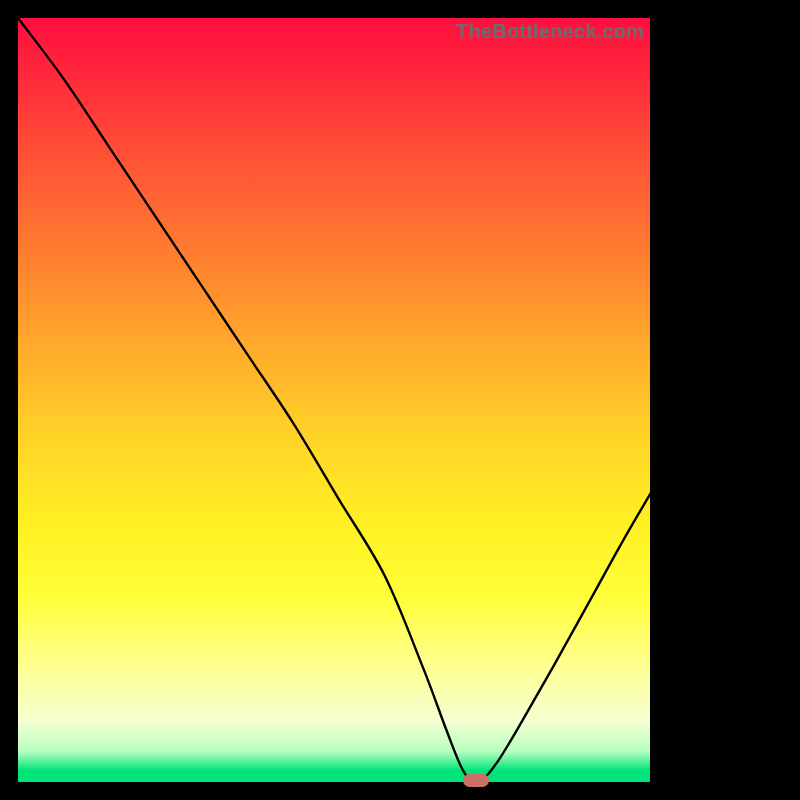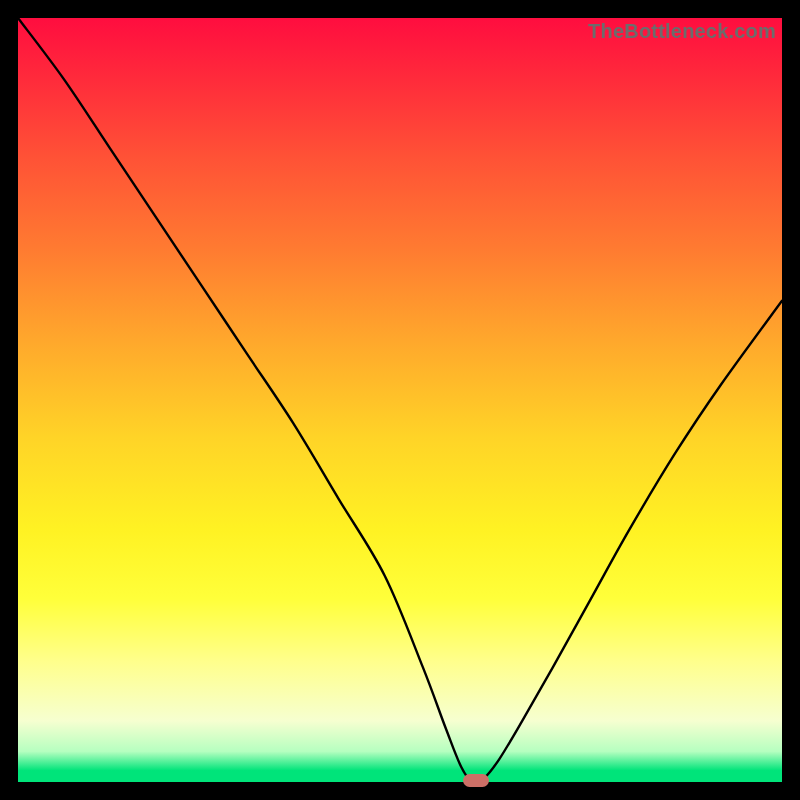--- a/index.html
+++ b/index.html
@@ -1,21 +1,21 @@
 <!DOCTYPE html>
 <html><head>
 <meta charset="utf-8">
 <style>
   * { margin: 0; padding: 0; box-sizing: border-box; }
   html, body { width: 800px; height: 800px; background: #000; overflow: hidden; }
   .frame { position: relative; width: 800px; height: 800px; background: #000; }
   .plot {
     position: absolute;
     left: 18px; top: 18px;
-    width: 764px; height: 764px;
+    width: 632px; height: 764px;
     background: linear-gradient(to bottom,
       #ff0d3f 0%,
       #ff2b3b 8%,
       #ff5136 18%,
       #ff7a31 30%,
       #ffa72c 42%,
       #ffd427 55%,
       #fff223 67%,
       #ffff3a 76%,
       #ffff8a 84%,

